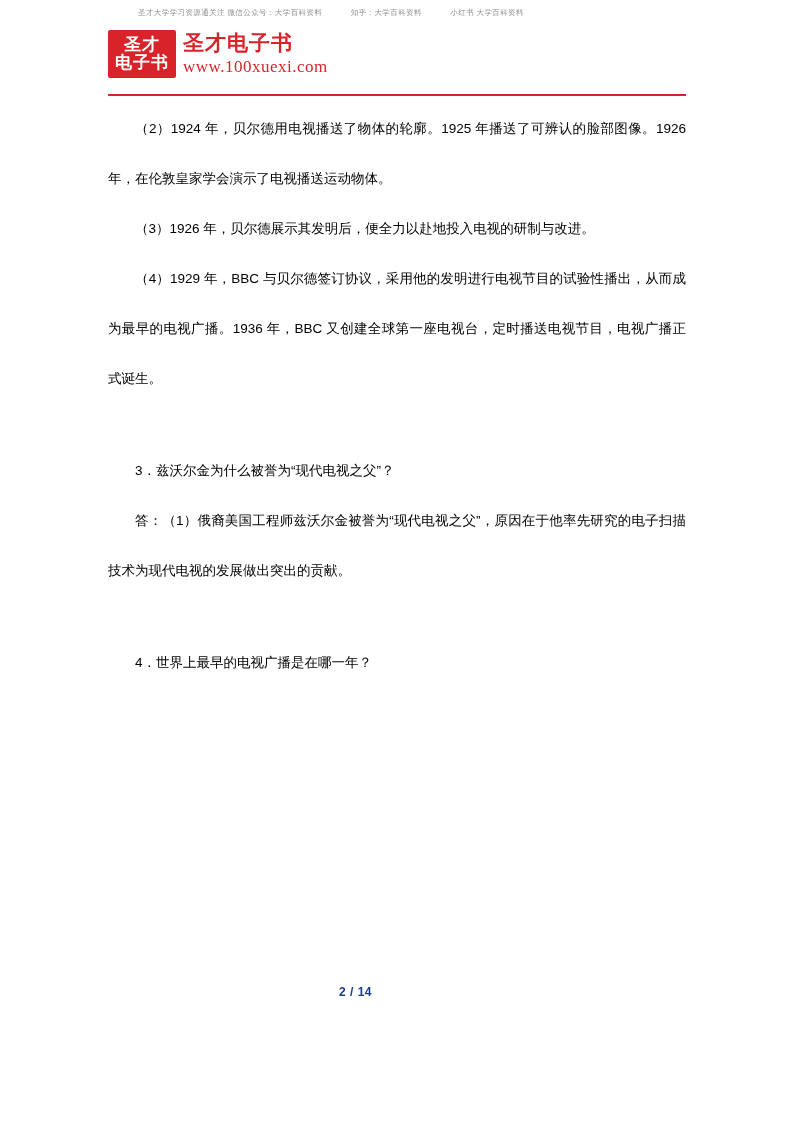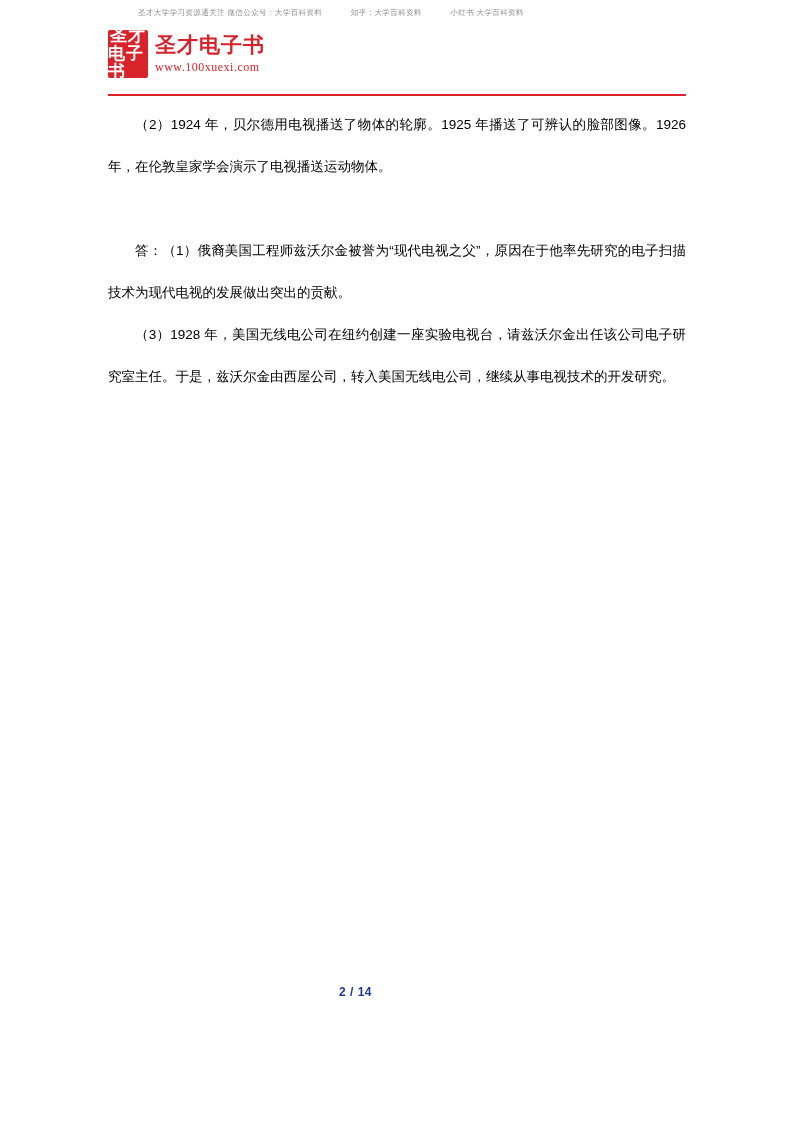--- a/index.html
+++ b/index.html
@@ -44,21 +44,21 @@
     height: 62px;
   }
   .logo-wrap {
     position: absolute;
     left: 108px;
     top: 0;
     display: flex;
     align-items: center;
   }
   .logo-mark {
-    width: 40px;
+    width: 68px;
     height: 48px;
     background: #d8232a;
     color: #ffffff;
     display: flex;
     flex-direction: column;
     align-items: center;
     justify-content: center;
     line-height: 1.05;
     font-size: 17px;
     font-weight: bold;
@@ -73,21 +73,21 @@
   }
   .logo-text .brand {
     color: #d8232a;
     font-size: 21px;
     font-weight: bold;
     letter-spacing: 1px;
     line-height: 1.1;
   }
   .logo-text .url {
     color: #d8232a;
-    font-size: 12px;
+    font-size: 17px;
     letter-spacing: 0.5px;
     margin-top: 3px;
     font-family: "Liberation Serif", serif;
   }
   .header-slogan {
     position: absolute;
     left: 292px;
     top: 11px;
     color: #d8232a;
     font-size: 21px;
@@ -109,21 +109,21 @@
   
   .content {
     position: absolute;
     top: 104px;
     left: 108px;
     width: 578px;
   }
   p.para {
     margin: 0 0 0 0;
     font-size: 13.5px;
-    line-height: 42px;
+    line-height: 50px;
     text-align: justify;
     text-justify: inter-ideograph;
     color: #000000;
     font-family: "Liberation Sans", sans-serif;
   }
   p.indent { text-indent: 27px; }
   .gap-lg { height: 42px; }
 
   
   .footer {
@@ -160,27 +160,30 @@
         <div class="url">www.100xuexi.com</div>
       </div>
     </div>
   </div>
 
   <div class="rule"></div>
 
   <div class="content">
 
     <p class="para indent">（2）1924 年，贝尔德用电视播送了物体的轮廓。1925 年播送了可辨认的脸部图像。1926 年，在伦敦皇家学会演示了电视播送运动物体。</p>
+    <p class="para indent">（3）1926 年，贝尔德展示其发明后，便全力以赴地投入电视的研制与改进。</p>
+    <p class="para indent">（4）1929 年，BBC 与贝尔德签订协议，采用他的发明进行电视节目的试验性播出，从而成为最早的电视广播。1936 年，BBC 又创建全球第一座电视台，定时播送电视节目，电视广播正式诞生。</p>
 
     <div class="gap-lg"></div>
 
+    <p class="para indent">3．兹沃尔金为什么被誉为“现代电视之父”？</p>
 
     <p class="para indent">答：（1）俄裔美国工程师兹沃尔金被誉为“现代电视之父”，原因在于他率先研究的电子扫描技术为现代电视的发展做出突出的贡献。</p>
-    <p class="para indent">（3）1928 年，美国无线电公司在纽约创建一座实验电视台，请兹沃尔金出任该公司电子研究室主任。于是，兹沃尔金由西屋公司，转入美国无线电公司，继续从事电视技术的开发研究。</p>
 
     <div class="gap-lg"></div>
 
+    <p class="para indent">4．世界上最早的电视广播是在哪一年？</p>
 
   </div>
 
   <div class="footer">2 / 14</div>
 
 </div>
 
 </body></html>

